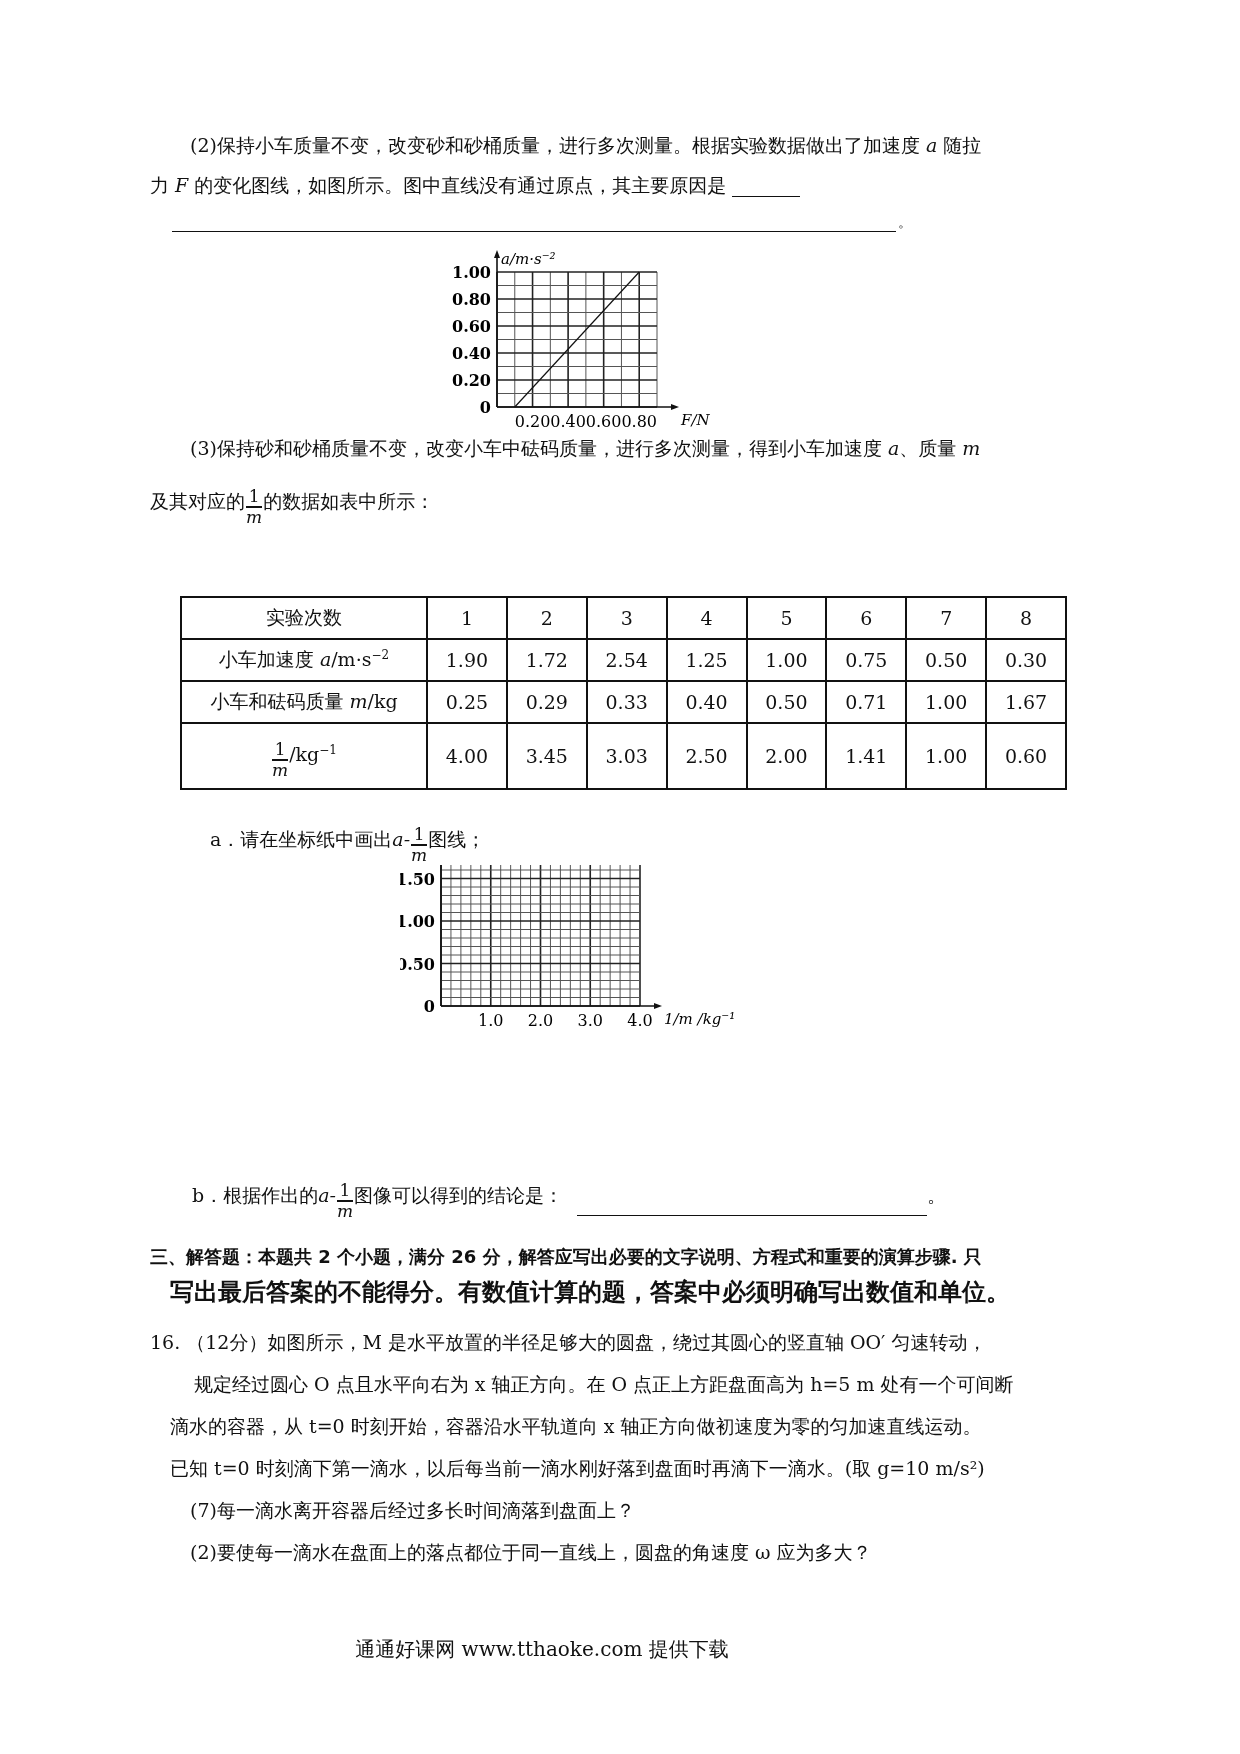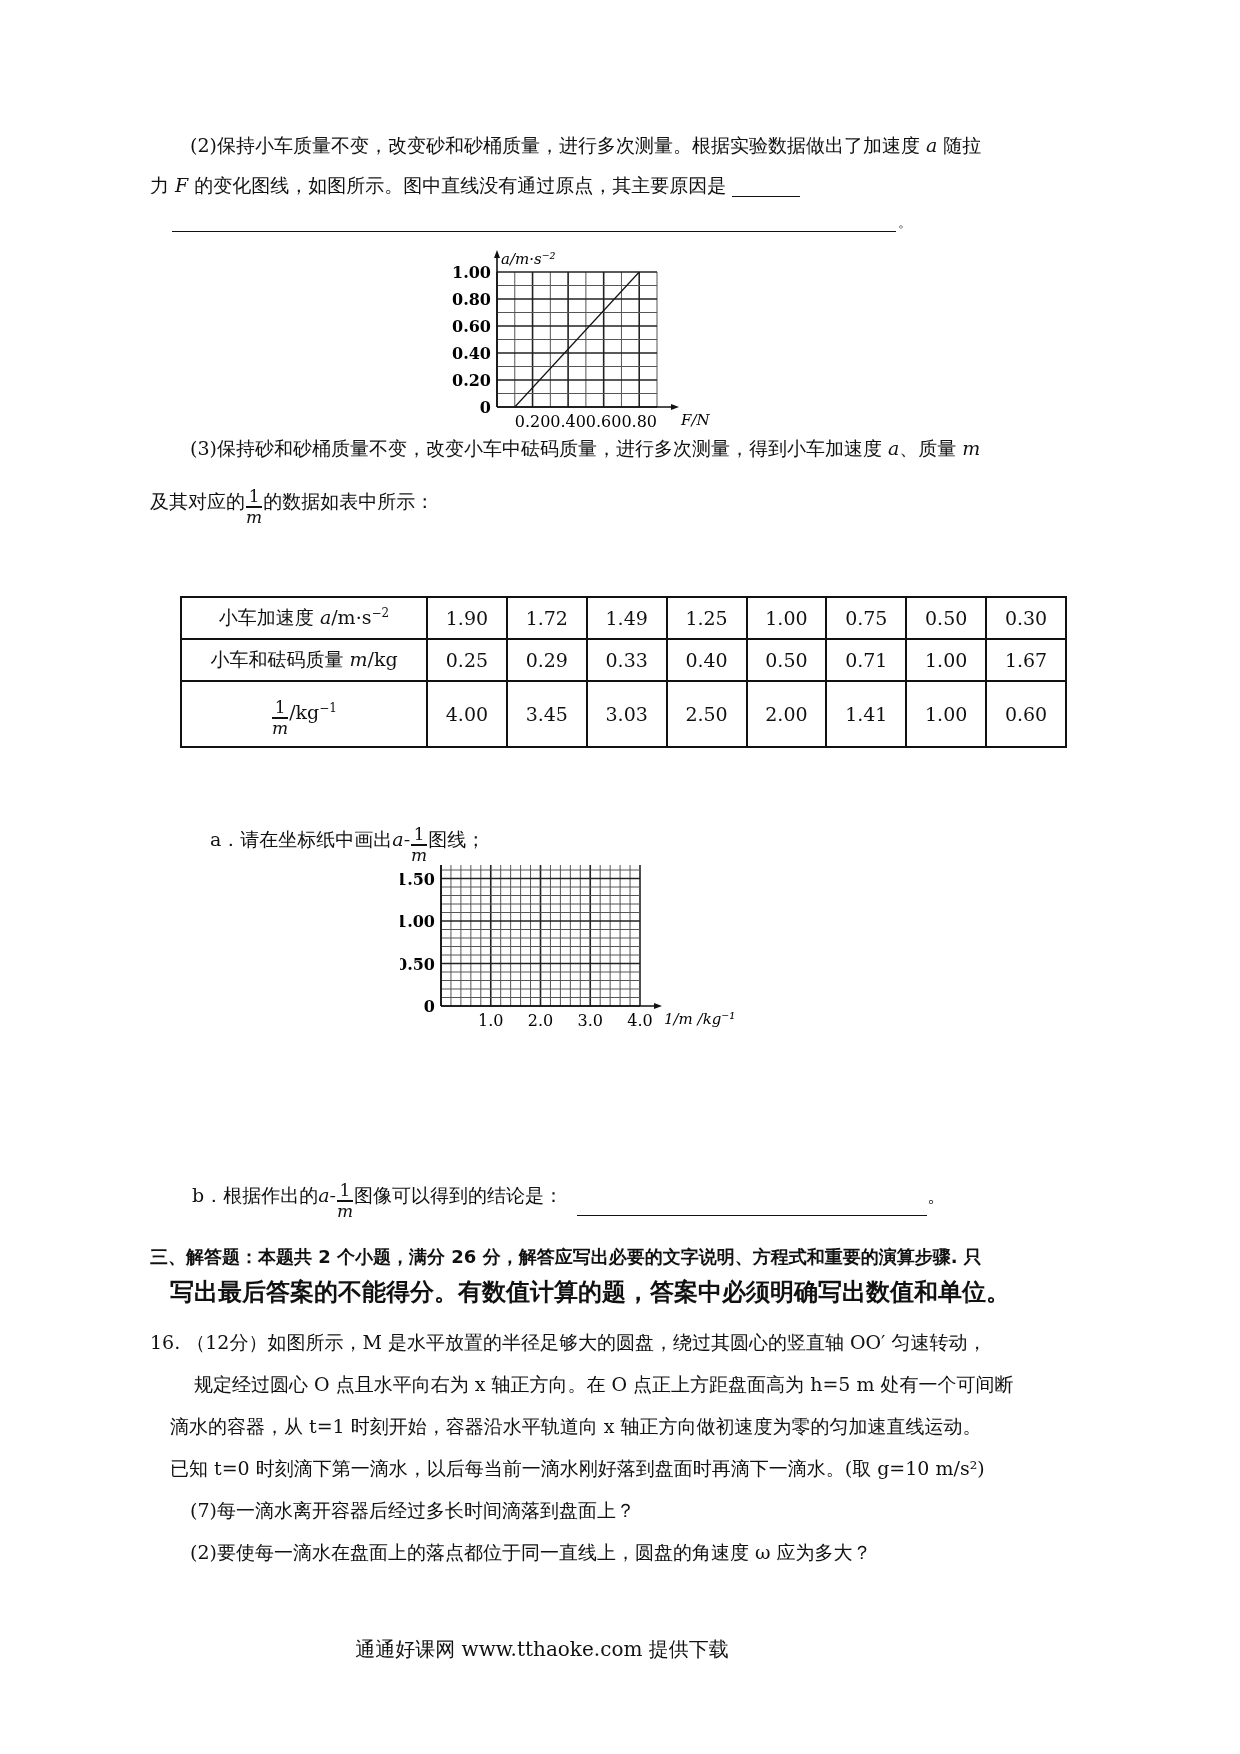--- a/index.html
+++ b/index.html
@@ -95,25 +95,36 @@
   <span>(3)保持砂和砂桶质量不变，改变小车中砝码质量，进行多次测量，得到小车加速度</span>
   <span class="it">a</span><span>、质量</span>
   <span class="it">m</span>
 </div>
 <div class="para" style="top:484px;">
   <span>及其对应的</span><span class="frac"><span class="num">1</span><span class="den">m</span></span><span>的数据如表中所示：</span>
 </div>
 
 <table class="data">
   <tbody>
+      <tr>
+    <td class="head">实验次数</td>
+    <td>1</td>
+    <td>2</td>
+    <td>3</td>
+    <td>4</td>
+    <td>5</td>
+    <td>6</td>
+    <td>7</td>
+    <td>8</td>
+  </tr>
   <tr>
     <td class="head"><span>小车加速度 </span><span class="it">a</span><span>/m·s</span><sup>−2</sup></td>
     <td>1.90</td>
     <td>1.72</td>
-    <td>1.49</td>
+    <td>2.54</td>
     <td>1.25</td>
     <td>1.00</td>
     <td>0.75</td>
     <td>0.50</td>
     <td>0.30</td>
   </tr>
   <tr>
     <td class="head"><span>小车和砝码质量 </span><span class="it">m</span><span>/kg</span></td>
     <td>0.25</td>
     <td>0.29</td>
@@ -205,18 +216,18 @@
 <div class="para" style="left:192px; top:1178px;">
   <span>b．根据作出的</span><span class="it">a-</span><span class="frac"><span class="num">1</span><span class="den">m</span></span><span>图像可以得到的结论是：</span>
   <span class="blank" style="width:350px; margin-left:8px;"></span><span>。</span>
 </div>
 
 <div class="para bold" style="top:1245px; font-family:'DejaVu Sans','Liberation Sans',sans-serif; font-size:18px;">三、解答题：本题共 2 个小题，满分 26 分，解答应写出必要的文字说明、方程式和重要的演算步骤. 只</div>
 <div class="para bold" style="left:170px; top:1280px; font-family:'DejaVu Sans','Liberation Sans',sans-serif; font-size:24px;">写出最后答案的不能得分。有数值计算的题，答案中必须明确写出数值和单位。</div>
 
 <div class="para" style="top:1330px;">16.  （12分）如图所示，M 是水平放置的半径足够大的圆盘，绕过其圆心的竖直轴 OO′ 匀速转动，</div>
 <div class="para" style="left:170px; top:1372px;margin-left:24px;">规定经过圆心 O 点且水平向右为 x 轴正方向。在 O 点正上方距盘面高为 h=5 m 处有一个可间断</div>
-<div class="para" style="left:170px; top:1414px;">滴水的容器，从 t=1 时刻开始，容器沿水平轨道向 x 轴正方向做初速度为零的匀加速直线运动。</div>
+<div class="para" style="left:170px; top:1414px;">滴水的容器，从 t=0 时刻开始，容器沿水平轨道向 x 轴正方向做初速度为零的匀加速直线运动。</div>
 <div class="para" style="left:170px; top:1456px;">已知 t=0 时刻滴下第一滴水，以后每当前一滴水刚好落到盘面时再滴下一滴水。(取 g=10 m/s²)</div>
 <div class="para" style="left:190px; top:1498px;">(7)每一滴水离开容器后经过多长时间滴落到盘面上？</div>
 <div class="para" style="left:190px; top:1540px;">(2)要使每一滴水在盘面上的落点都位于同一直线上，圆盘的角速度 ω 应为多大？</div>
 
 <div class="footer">通通好课网  www.tthaoke.com  提供下载</div>
 
 </body></html>

